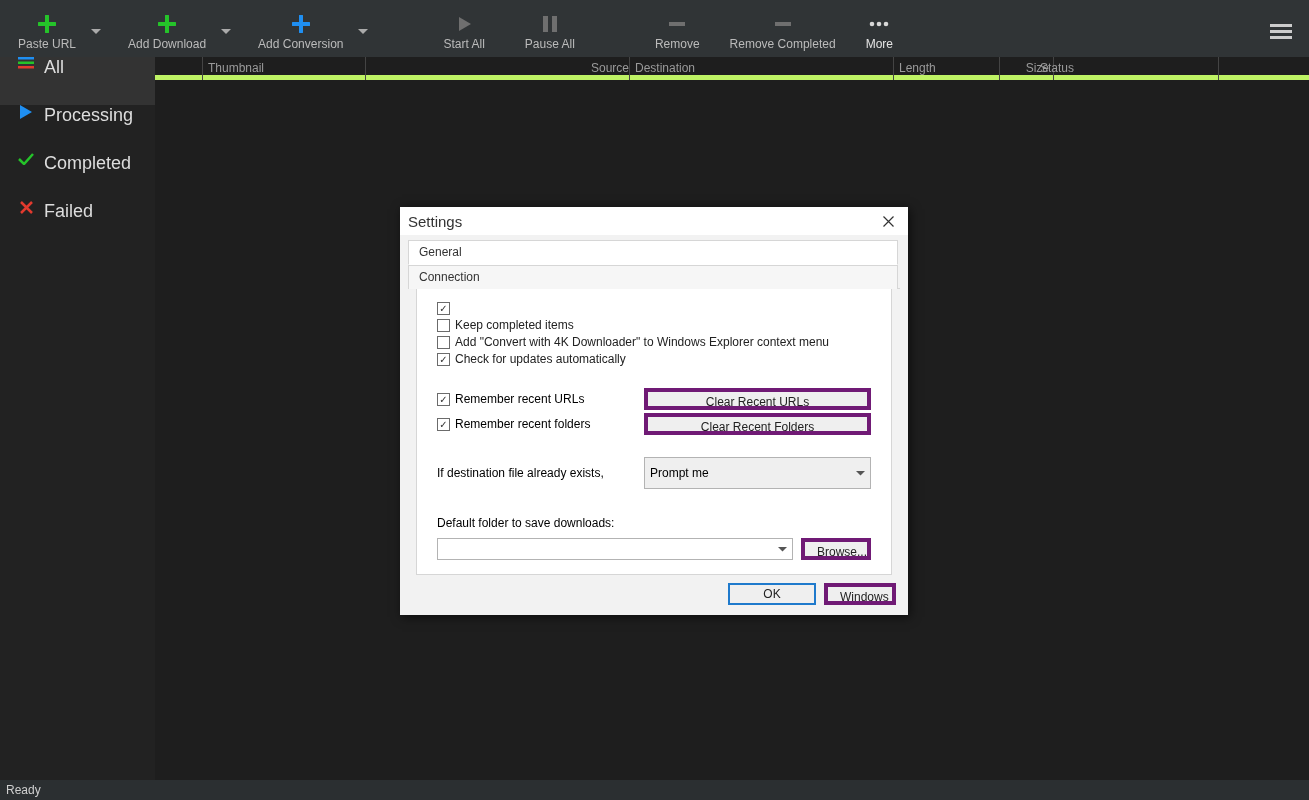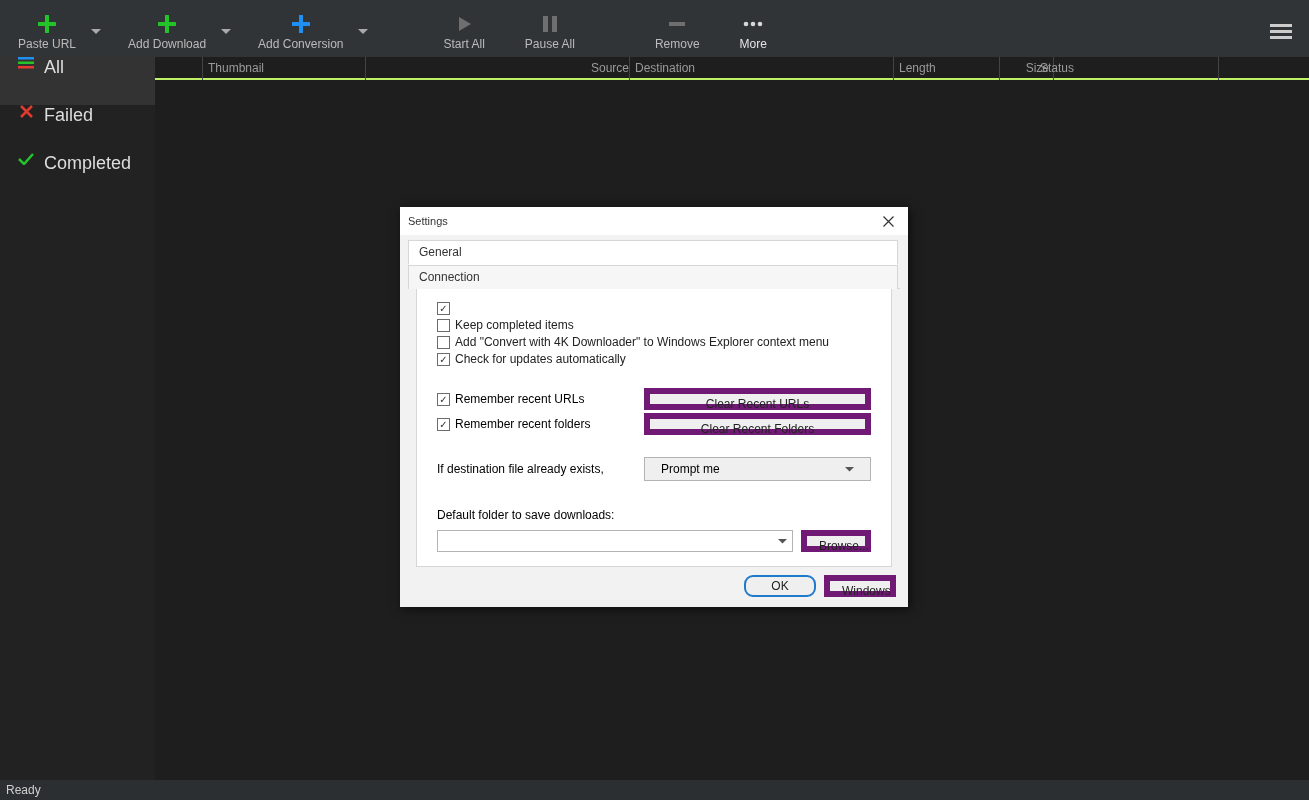--- a/index.html
+++ b/index.html
@@ -69,21 +69,21 @@
   .side-icon { width: 16px; display:flex; align-items:center; justify-content:center;}
   
   .content {
     flex:1;
     background: #1e1e1e;
     position: relative;
   }
   .col-headers {
     height: 23px;
     position: relative;
-    border-bottom: 2px solid #bef264;
+    border-bottom: 5px solid #bef264;
   }
   .col-h {
     position: absolute;
     top: 0;
     height: 23px;
     line-height: 23px;
     color: #9a9a9a;
     font-size: 12px;
     padding-left: 5px;
     border-right: 1px solid #444;
@@ -115,21 +115,21 @@
     font-size: 12px;
   }
   .dlg-titlebar {
     height: 28px;
     display:flex;
     align-items:center;
     justify-content: space-between;
     padding: 0 10px 0 8px;
     background: #fff;
   }
-  .dlg-title { font-size: 11px; color:#333;}
+  .dlg-title { font-size: 15px; color:#333;}
   .dlg-close { width: 20px; height:20px; display:flex; align-items:center; justify-content:center; cursor: default; font-size: 14px;}
   .dlg-tabs-wrap {
     padding: 4px 8px 0 8px;
     background: #f2f2f2;
   }
   .dlg-tabs {
     display:flex;
     border-bottom: 1px solid #d6d6d6;
     flex-direction: column;
   }
@@ -171,37 +171,37 @@
   }
   .row-pair {
     display:flex;
     align-items:center;
     margin: 3px 0;
   }
   .row-pair .left { flex:1; display:flex; align-items:center; gap:5px;}
   .win-btn {
     height: 22px;
     background: #efefef;
-    border: 6px solid #701a75;
+    border: 4px solid #701a75;
     padding: 0 12px;
     font-size: 12px;
     color:#222;
     min-width: 70px;
     text-align:center;
     line-height: 20px;
   }
   .win-btn.wide { width: 227px;}
   .select-box {
-    height: 24px;
+    height: 32px;
     width: 227px;
     background: #efefef;
     border: 1px solid #b3b3b3;
     display:flex;
     align-items:center;
-    padding: 0 16px;
+    padding: 0 5px;
     justify-content: space-between;
   }
   .combo-box {
     height:22px;
     width: 382px;
     border:1px solid #b3b3b3;
     background:#fff;
     display:flex;
     align-items:center;
     justify-content:flex-end;
@@ -301,20 +301,28 @@
 
   <div class="tb-item">
     <div class="tb-icon">
       <svg width="16" height="6" viewBox="0 0 16 6">
           <rect x="0" y="1" width="16" height="4" fill="#6f6f6f"></rect>
         </svg>
     </div>
     <div class="tb-label">Remove</div>
   </div>
   <div style="width:10px"></div>
+  <div class="tb-item">
+    <div class="tb-icon">
+      <svg width="16" height="6" viewBox="0 0 16 6">
+          <rect x="0" y="1" width="16" height="4" fill="#6f6f6f"></rect>
+        </svg>
+    </div>
+    <div class="tb-label">Remove Completed</div>
+  </div>
   <div style="width:10px"></div>
   <div class="tb-item">
     <div class="tb-icon">
       <svg width="20" height="6" viewBox="0 0 20 6">
           <circle cx="3" cy="3" r="2.3" fill="#d7d7d7"></circle>
           <circle cx="10" cy="3" r="2.3" fill="#d7d7d7"></circle>
           <circle cx="17" cy="3" r="2.3" fill="#d7d7d7"></circle>
         </svg>
     </div>
     <div class="tb-label" style="color:#e4e4e4">More</div>
@@ -338,33 +346,41 @@
         <svg width="16" height="12" viewBox="0 0 16 12">
             <rect y="0" width="16" height="2.5" fill="#1f8ff2"></rect>
             <rect y="4.5" width="16" height="2.5" fill="#25c32a"></rect>
             <rect y="9" width="16" height="2.5" fill="#e23a2e"></rect>
           </svg>
       </span>
       <span>All</span>
     </div>
     <div class="side-item">
       <span class="side-icon">
-        <svg width="13" height="13" viewBox="0 0 13 13">
-            <path d="M1 1l11 11M12 1L1 12" stroke="#e23a2e" stroke-width="2.5"></path>
+        <svg width="14" height="14" viewBox="0 0 14 14">
+            <path d="M1 0l12 7-12 7z" fill="#1f8ff2"></path>
           </svg>
       </span>
-      <span>Failed</span>
+      <span>Processing</span>
     </div>
     <div class="side-item">
       <span class="side-icon">
         <svg width="16" height="12" viewBox="0 0 16 12">
             <path d="M1 6l5 5L15 1" stroke="#25c32a" stroke-width="2.5" fill="none"></path>
           </svg>
       </span>
       <span>Completed</span>
+    </div>
+    <div class="side-item">
+      <span class="side-icon">
+        <svg width="13" height="13" viewBox="0 0 13 13">
+            <path d="M1 1l11 11M12 1L1 12" stroke="#e23a2e" stroke-width="2.5"></path>
+          </svg>
+      </span>
+      <span>Failed</span>
     </div>
   </div>
 
   <div class="content">
     <div class="col-headers">
       <div class="col-h" style="left:0; width:48px; border-right:1px solid #444;"></div>
       <div class="col-h" style="left:48px; width:163px;">Thumbnail</div>
       <div class="col-h" style="left:211px; width:264px;text-align:right;">Source</div>
       <div class="col-h" style="left:475px; width:264px;">Destination</div>
       <div class="col-h" style="left:739px; width:106px;">Length</div>
@@ -455,17 +471,17 @@
                   <path d="M0 0l4.5 4.5L9 0z" fill="#555"></path>
                 </svg>
             </span>
           </div>
           <div class="win-btn" style="width:72px;">Browse...</div>
         </div>
 
       </div>
     </div>
     <div class="dlg-footer">
-      <div class="win-btn primary" style="width:72px;border-radius:9px;">OK</div>
+      <div class="win-btn primary" style="width:88px;">OK</div>
       <div class="win-btn" style="width:72px;">Windows</div>
     </div>
   </div>
 </div>
 
 </body></html>

